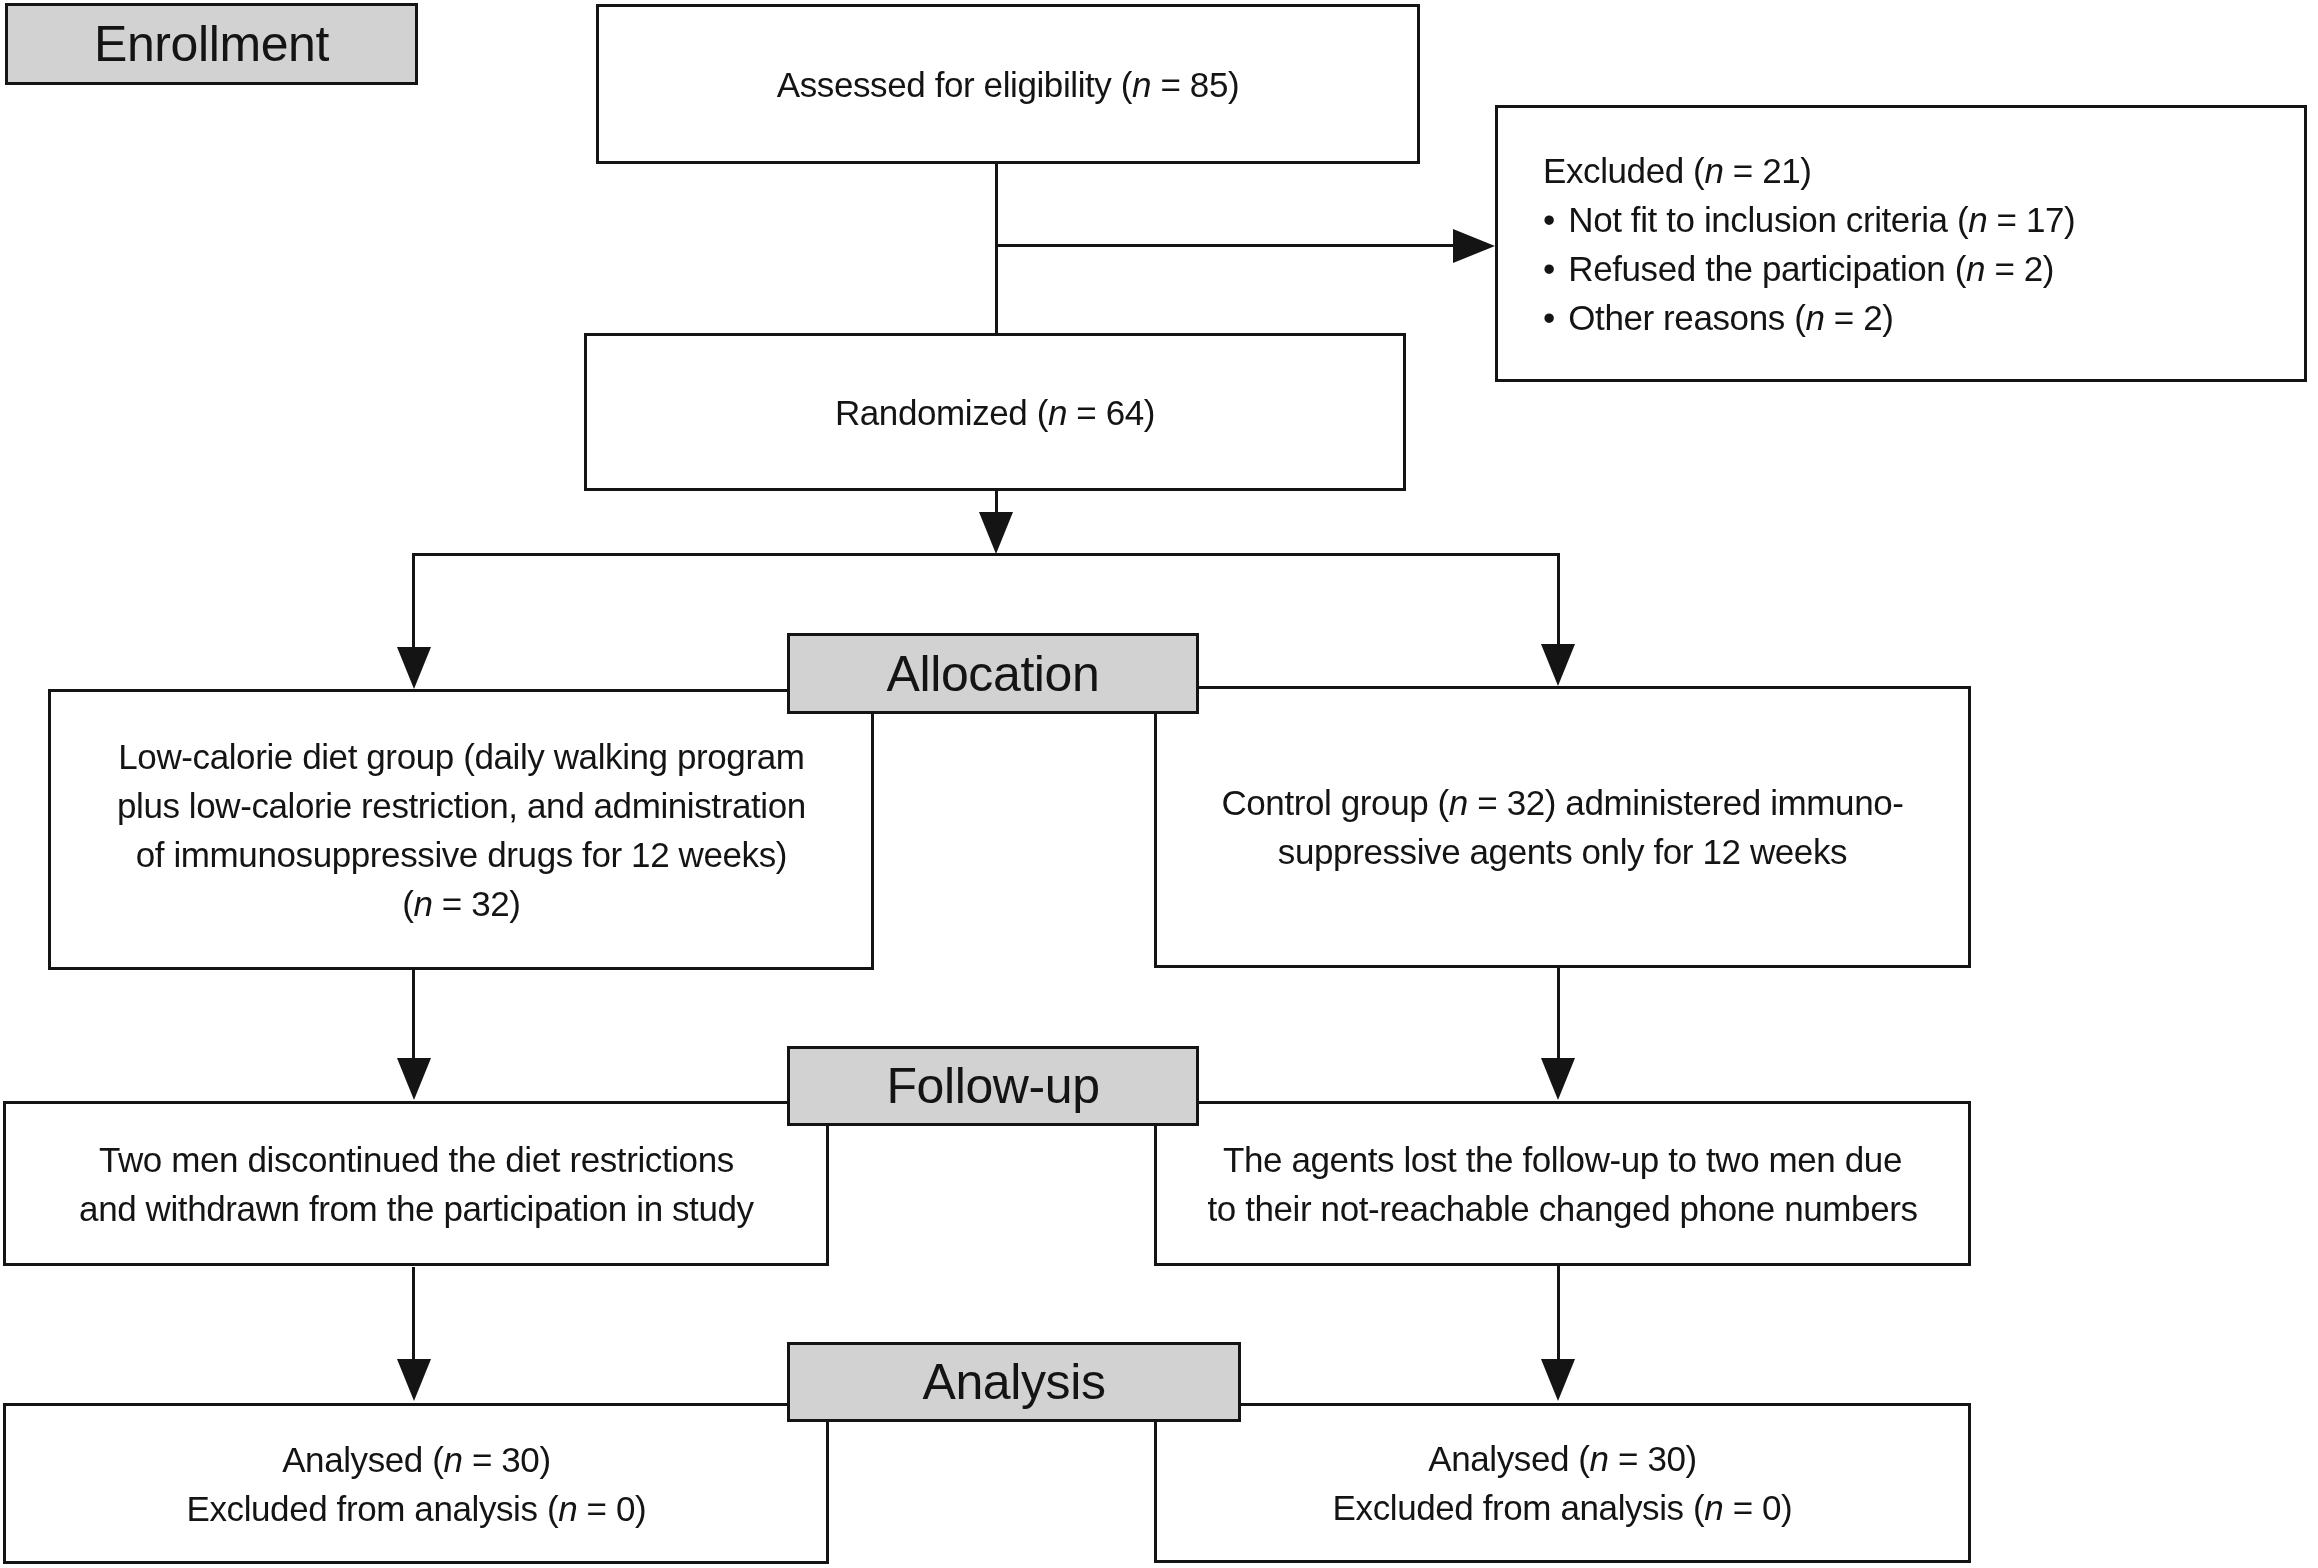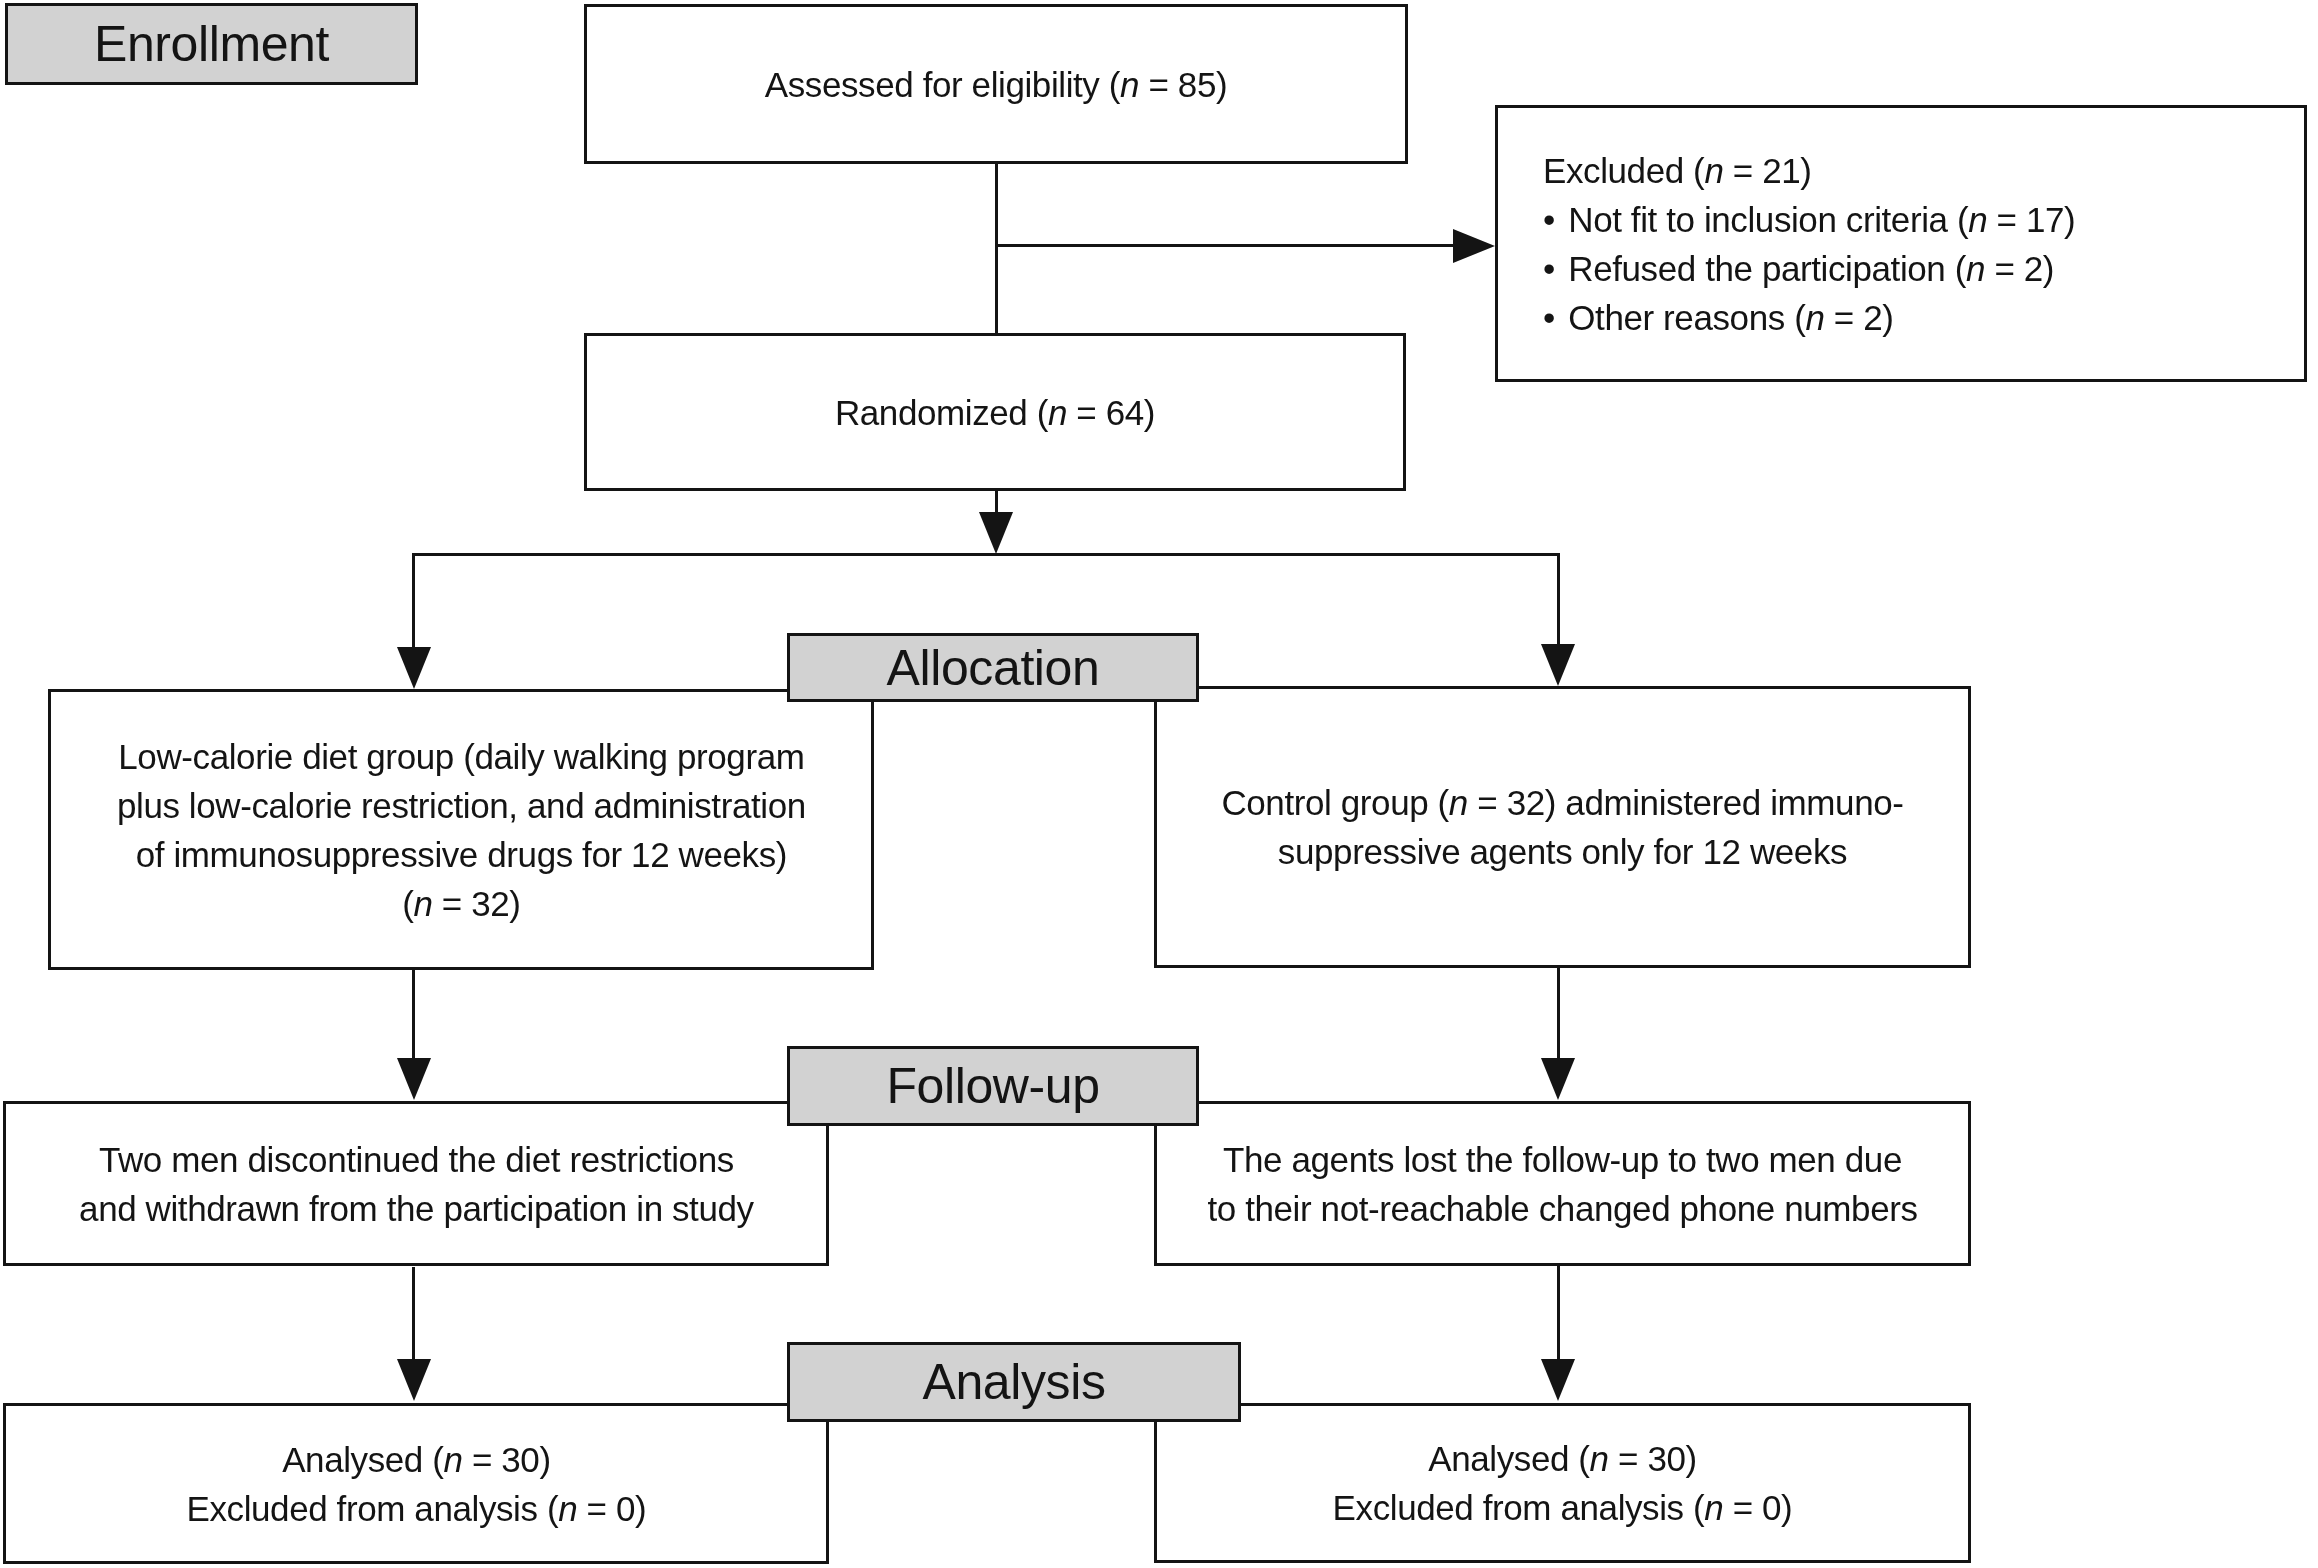--- a/index.html
+++ b/index.html
@@ -54,31 +54,31 @@
   i{font-style:italic;}
 </style>
 </head>
 <body>
 
 <div id="stage">
 
   <div class="stage-label" style="left:5px;top:3.4px;width:413px;height:82px;">
     <span>Enrollment</span>
   </div>
-  <div class="stage-label" style="left:787px;top:633px;width:412px;height:69px;">
+  <div class="stage-label" style="left:787px;top:633px;width:412px;height:81px;">
     <span>Allocation</span>
   </div>
   <div class="stage-label" style="left:787px;top:1046px;width:412px;height:80px;">
     <span>Follow-up</span>
   </div>
   <div class="stage-label" style="left:787px;top:1342px;width:454px;height:80px;">
     <span>Analysis</span>
   </div>
 
-  <div class="box" style="left:584px;top:4.2px;width:824px;height:160px;">
+  <div class="box" style="left:596px;top:4.2px;width:824px;height:160px;">
     <div>Assessed for eligibility (<i>n</i> = 85)</div>
   </div>
 
   <div class="box excluded-box" style="left:1495px;top:105px;width:812px;height:277px;">
     <div>Excluded (<i>n</i> = 21)</div>
     <div class="bullet-row">
       <span class="bullet">•</span>
       <span>Not fit to inclusion criteria (<i>n</i> = 17)</span>
     </div>
     <div class="bullet-row">

